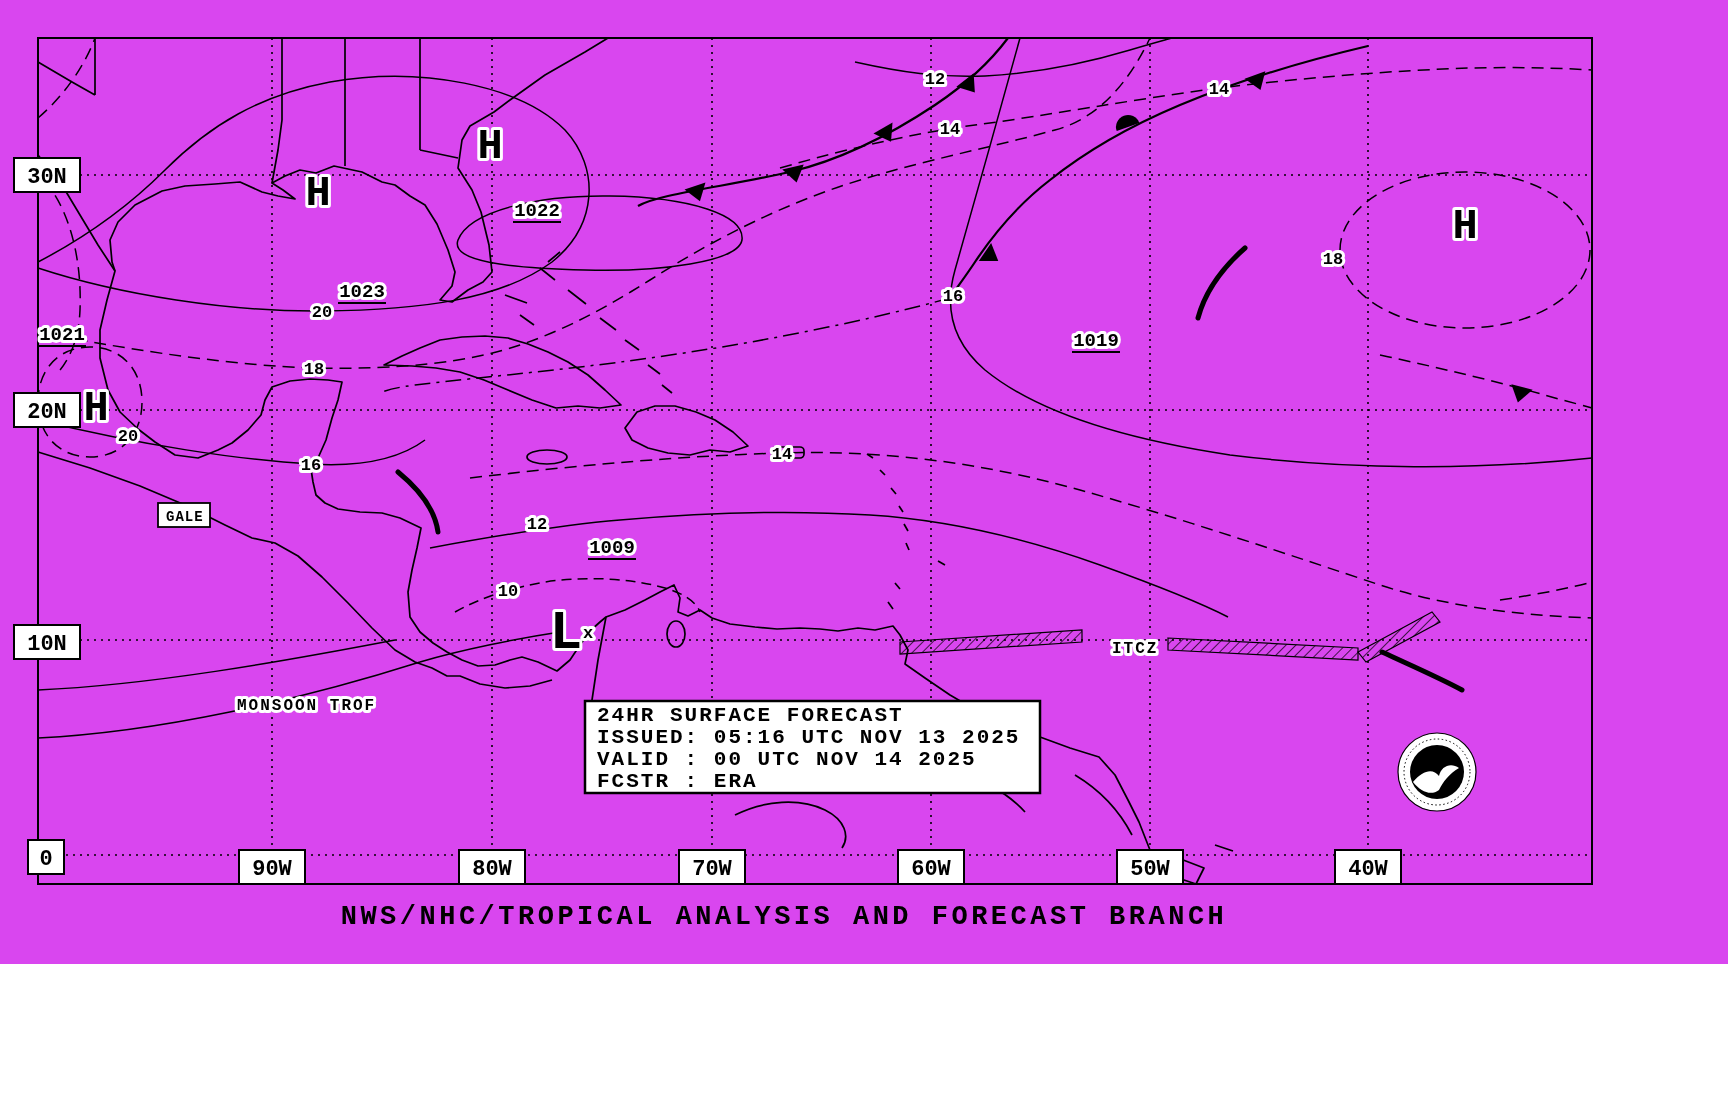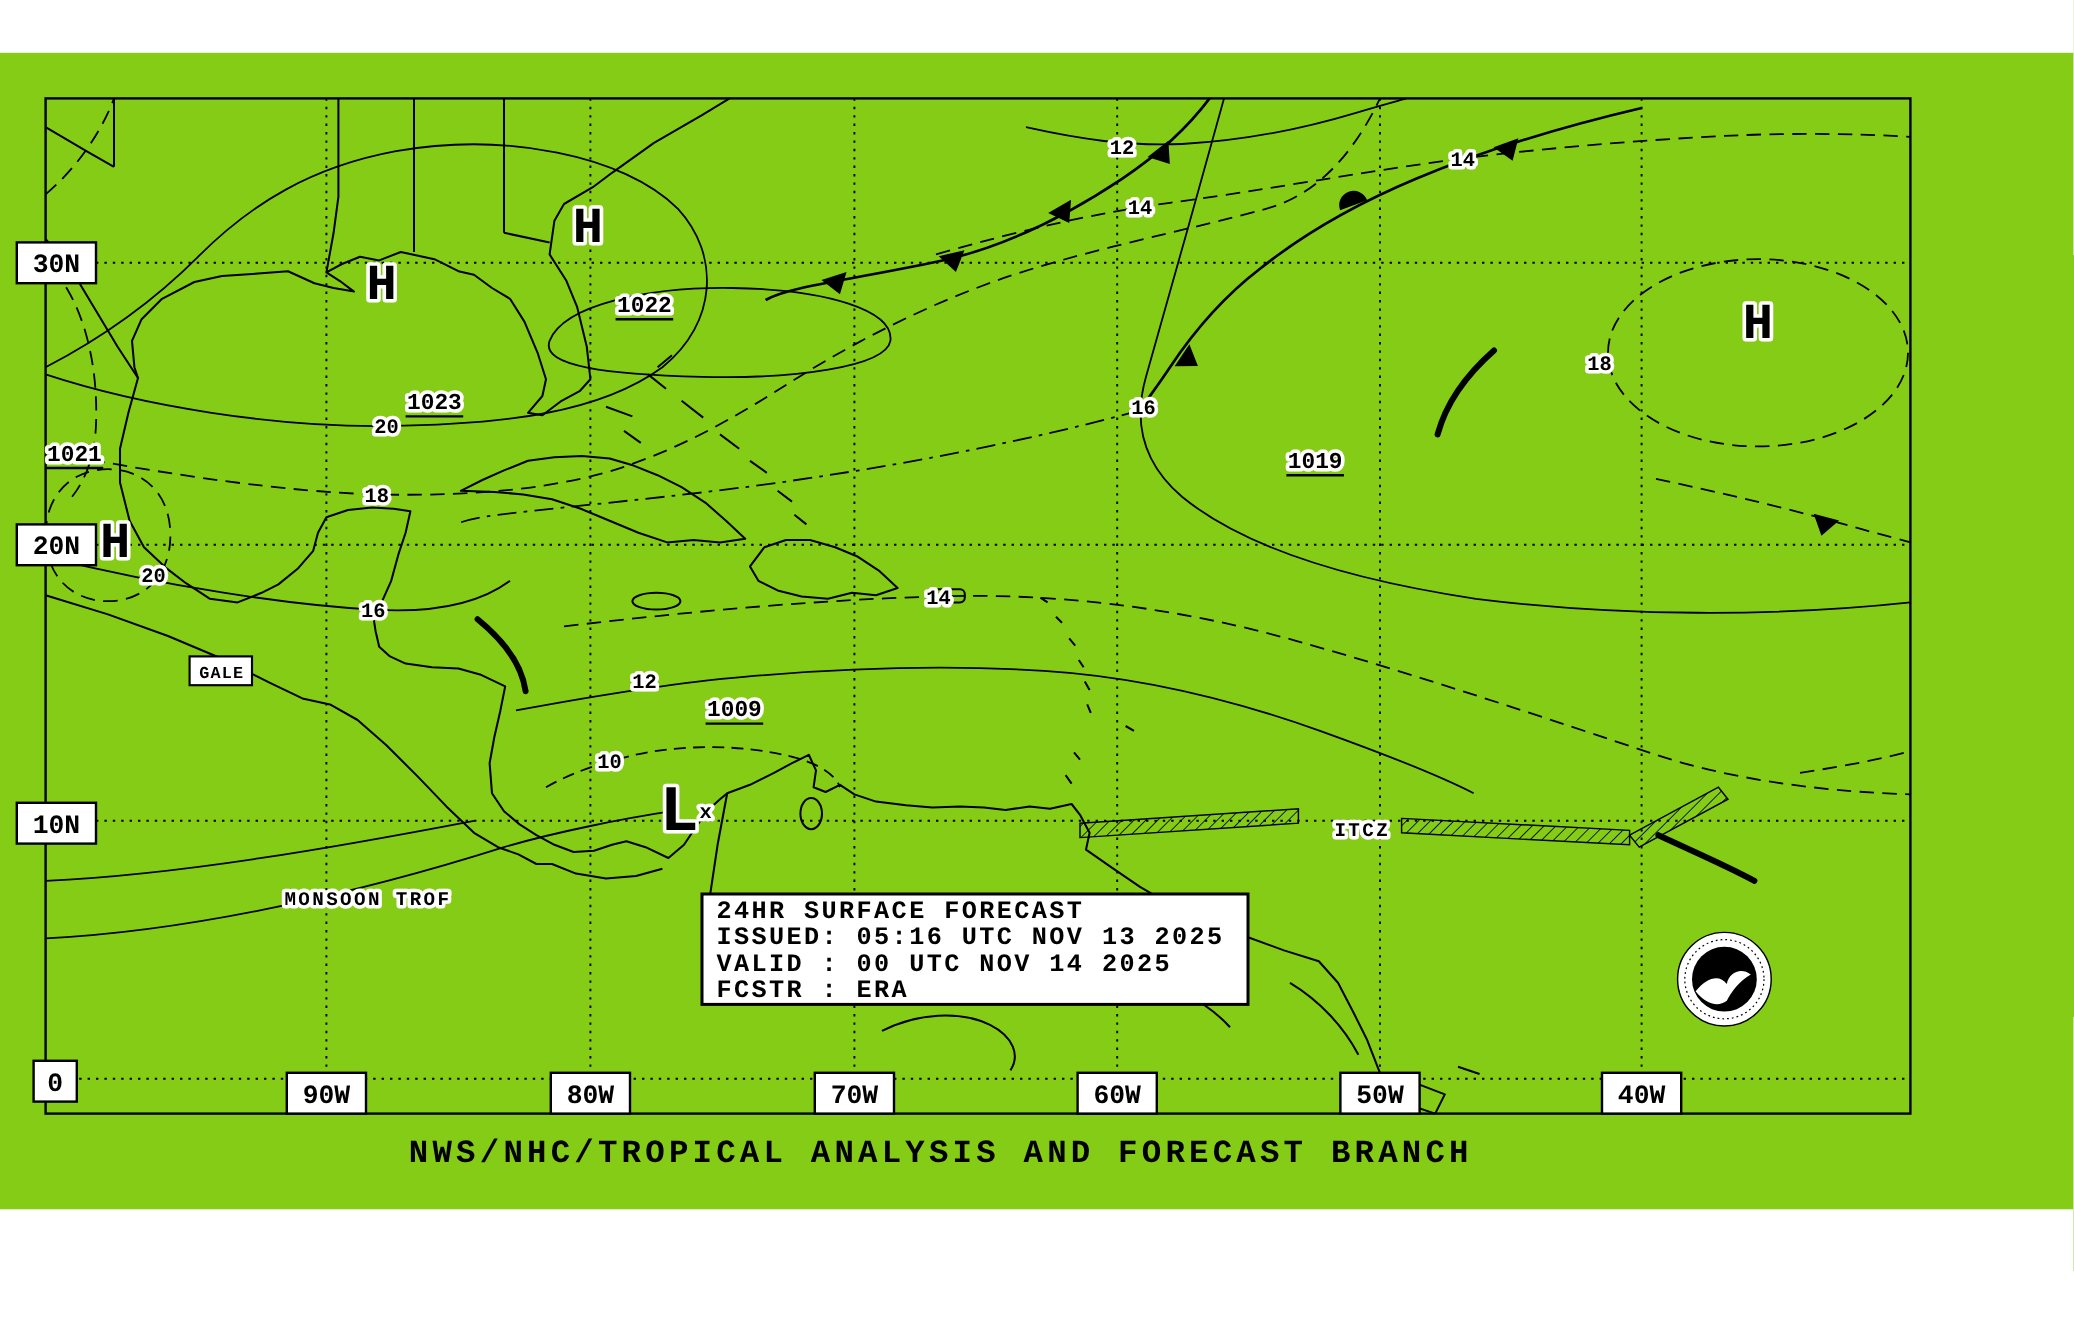--- a/index.html
+++ b/index.html
@@ -1,17 +1,17 @@
 <!DOCTYPE html>
 <html><head>
 <meta charset="utf-8">
 <style>
   html,body{margin:0;padding:0;background:#fff;}
-  #stage{position:relative;width:1728px;height:964px;background:#84cc16;overflow:hidden;
-         font-family:"Liberation Mono","DejaVu Sans Mono",monospace;margin-top:44px;}
+  #stage{position:relative;width:1728px;height:964px;background:#d946ef;overflow:hidden;
+         font-family:"Liberation Mono","DejaVu Sans Mono",monospace;}
   svg{position:absolute;left:0;top:0;}
   svg text{font-family:"Liberation Mono","DejaVu Sans Mono",monospace;fill:#000;}
   .halo{paint-order:stroke;stroke:#fff;stroke-width:6px;stroke-linejoin:round;}
   .boxlbl{font-size:22px;font-weight:bold;text-anchor:middle;}
   .isolbl{font-size:17px;font-weight:bold;text-anchor:middle;}
   .preslbl{font-size:19px;font-weight:bold;text-anchor:middle;}
   .hi{font-size:42px;font-weight:bold;text-anchor:middle;}
   .lo{font-size:54px;font-weight:bold;text-anchor:middle;}
   .ann{font-size:16px;font-weight:bold;letter-spacing:2px;}
   .fcst{font-size:21px;font-weight:bold;letter-spacing:2px;}

